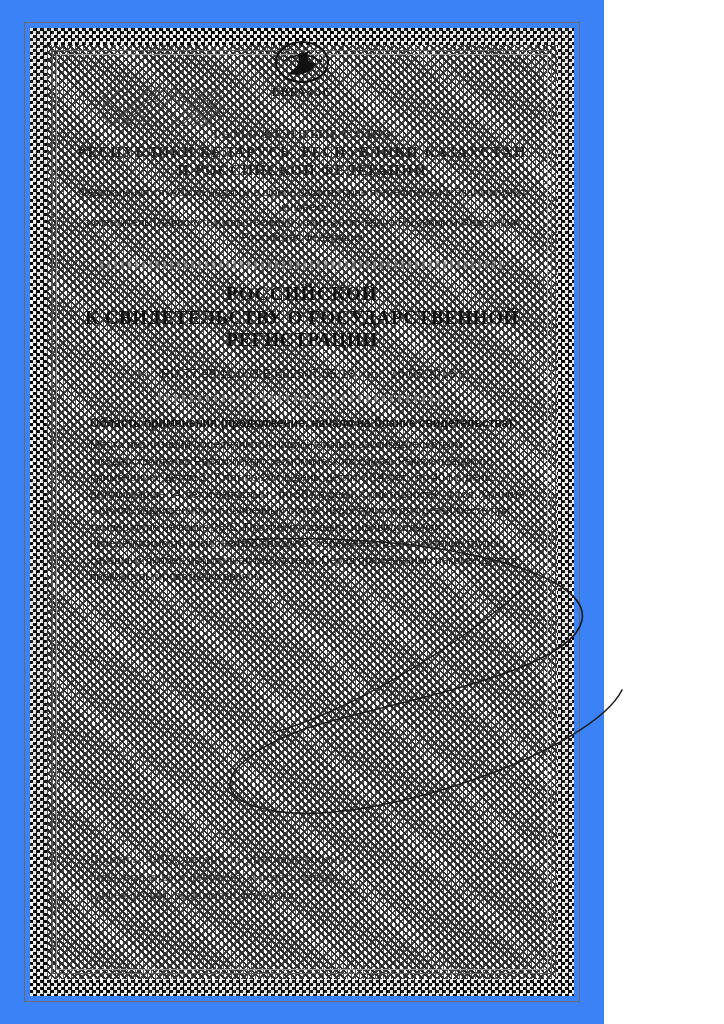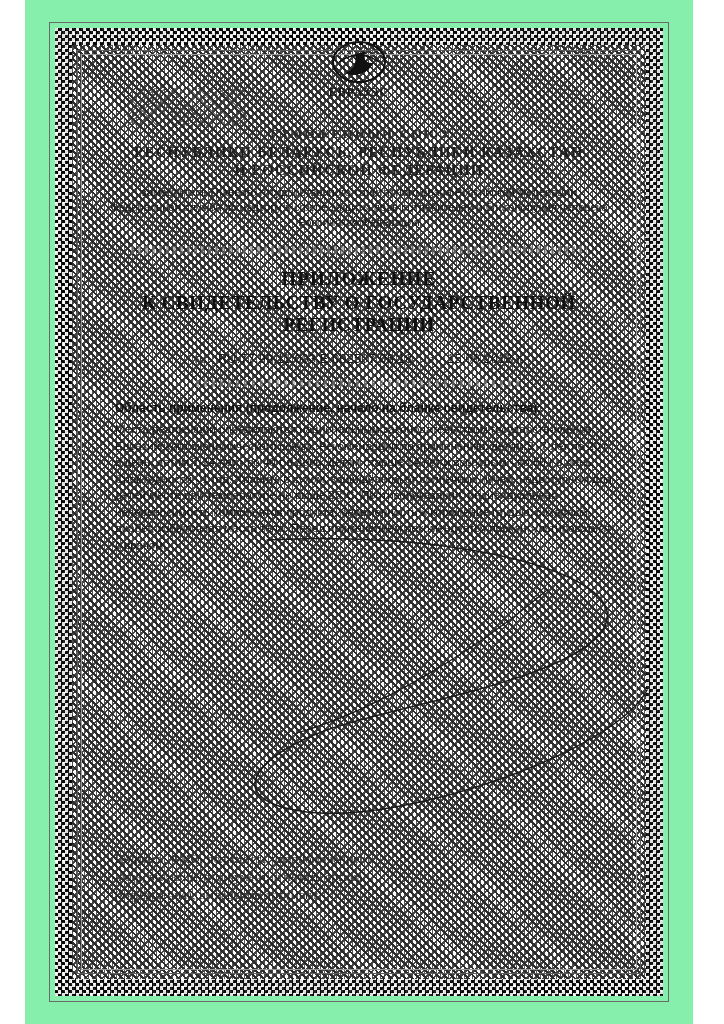--- a/index.html
+++ b/index.html
@@ -10,24 +10,23 @@
   body {
     width: 724px;
     height: 1024px;
     font-family: "Liberation Serif", serif;
     color: #1a1a1a;
     overflow: hidden;
   }
 
   .page {
     position: relative;
-    width: 668px;
+    width: 604px;
     height: 1024px;
-    background: #86efac;
-    margin-left: 25px;
+    background: #3b82f6;
   }
 
   
   .border-outer {
     position: absolute;
     left: 24px;
     top: 22px;
     right: 24px;
     bottom: 22px;
     border: 1px solid #6a6a6a;
@@ -301,30 +300,30 @@
         </svg>
       </div>
       <div class="emblem-label">ЕВРАЗЭС</div>
     </div>
 
     <div class="header">
       <div class="hdr-line1">ТАМОЖЕННЫЙ СОЮЗ</div>
       <div class="hdr-line2">РЕСПУБЛИКИ БЕЛАРУСЬ, РЕСПУБЛИКИ КАЗАХСТАН</div>
       <div class="hdr-line3">И РОССИЙСКОЙ ФЕДЕРАЦИИ</div>
       <div class="agency">
+        <div>Федеральная служба по надзору в сфере защиты прав потребителей и благополучия человека</div>
         <div>заместитель Главного государственного санитарного врача Российской Федерации</div>
-        <div>Федеральная служба по надзору в сфере защиты прав потребителей и благополучия человека</div>
         <div>Российская Федерация</div>
       </div>
     </div>
 
     <div class="microtext"></div>
 
     <div class="title">
-      <div class="title-l1">ПРИЛОЖЕНИЕ</div>
+      <div class="title-l1">РОССИЙСКОЙ</div>
       <div class="title-l2">К СВИДЕТЕЛЬСТВУ О ГОСУДАРСТВЕННОЙ РЕГИСТРАЦИИ</div>
     </div>
 
     <div class="reg-row">
       <span class="lbl">№</span>
       <span class="num">RU.77.99.11.003.Е.002507.06.18</span>
       <span class="lbl">от</span>
       <span class="date">15.06.2018 г.</span>
     </div>
 

